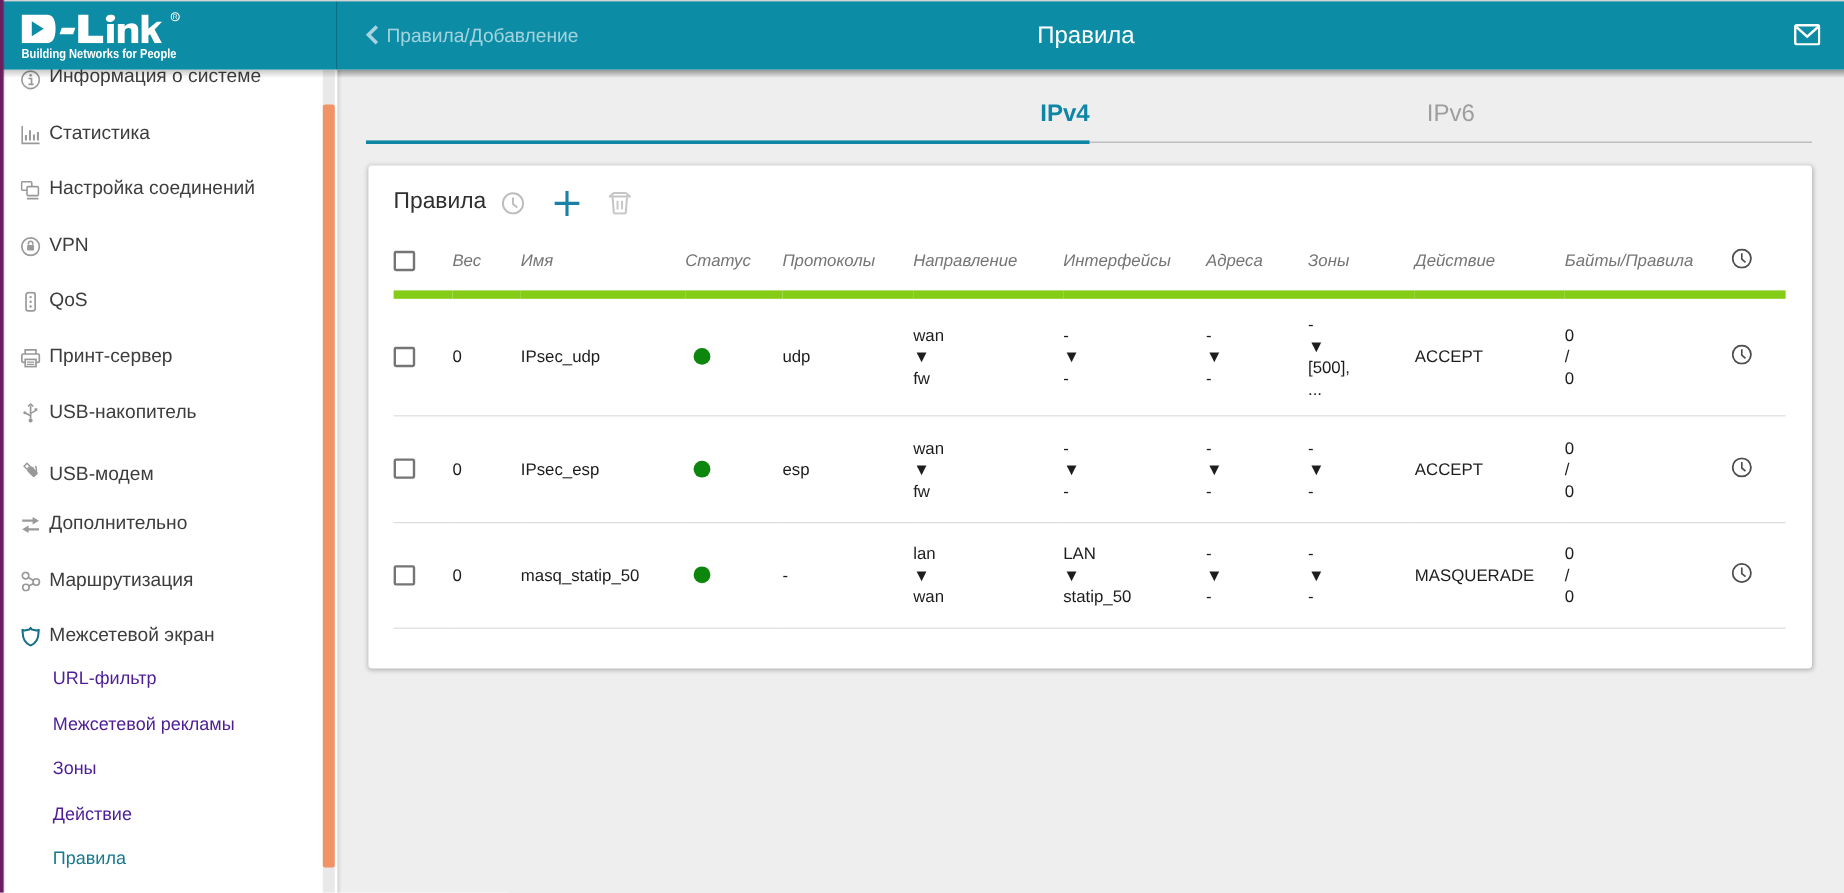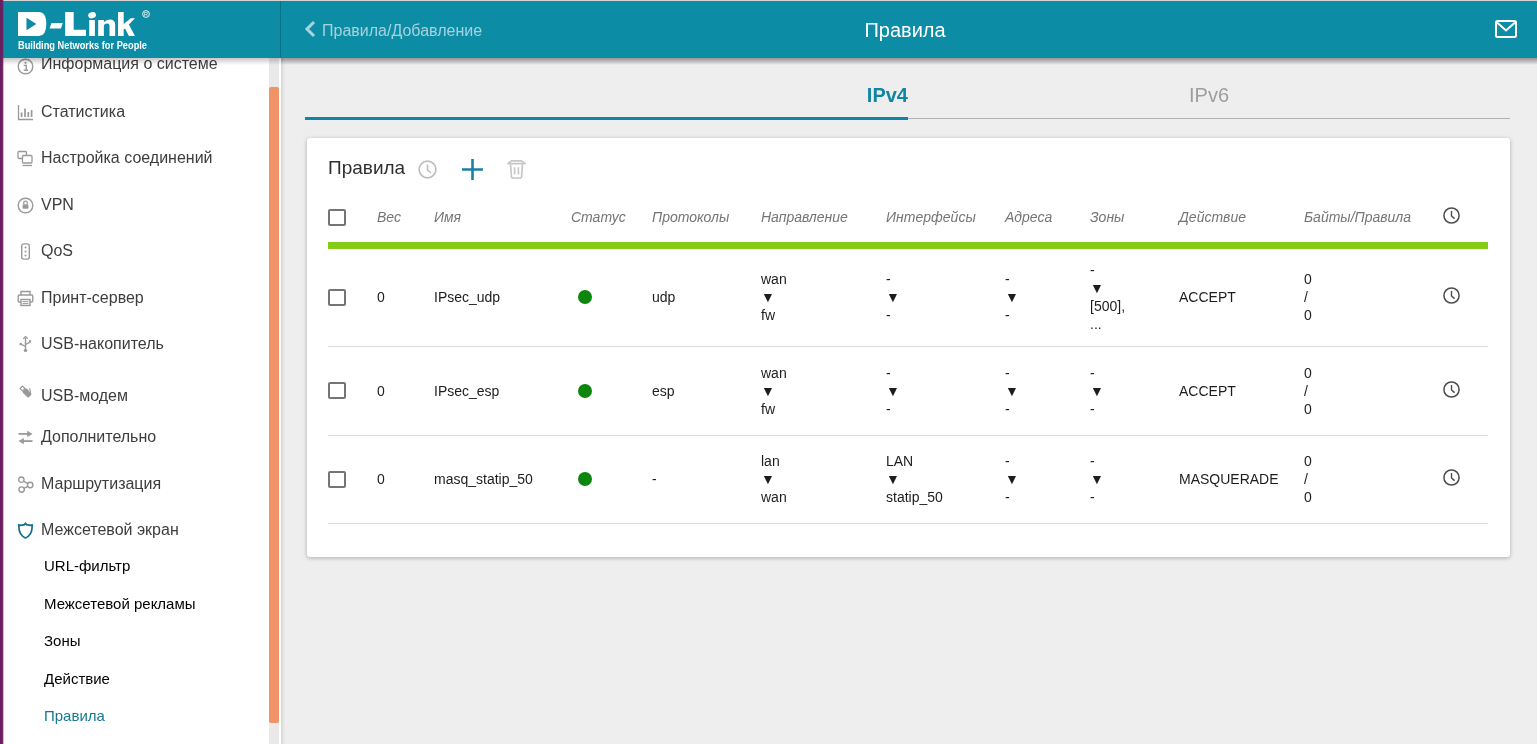--- a/index.html
+++ b/index.html
@@ -20,21 +20,21 @@
   .back { position:absolute; left:303px; top:20px; z-index:50; }
   .htitle { position:absolute; left:277px; width:1256px; top:19px; text-align:center; font-size:20px; color:#fff; z-index:50; }
   .mail { position:absolute; left:1495px; top:20px; z-index:50; }
 
   
   .sidebar { position:absolute; left:0; top:0; width:281px; height:744px; background:#fff; z-index:30; }
   .sb-track { position:absolute; left:269px; top:58px; width:10px; height:686px; background:#e9e9e9; }
   .sb-thumb { position:absolute; left:269px; top:87px; width:10px; height:636px; background:#f09366; border-radius:2px; }
   .mi { position:absolute; left:41px; font-size:16px; color:#3d3d3d; white-space:nowrap; }
   .micon { position:absolute; left:17px; width:17px; height:17px; }
-  .sub { position:absolute; left:44px; font-size:15px; color:#000000; white-space:nowrap; }
+  .sub { position:absolute; left:44px; font-size:15px; color:#4c1d95; white-space:nowrap; }
   .sub.act { color:#16798f; }
 
   
   .content { position:absolute; left:281px; top:58px; width:1256px; height:686px; background:#eeeeee; z-index:20; }
   .tab-act { position:absolute; left:305px; top:84px; width:603px; text-align:right; font-size:20px; font-weight:bold; color:#0f86a5; z-index:25; }
   .tab-ina { position:absolute; left:908px; top:84px; width:602px; text-align:center; font-size:20px; color:#9e9e9e; z-index:25; }
   .tab-line-act { position:absolute; left:305px; top:117px; width:603px; height:3px; background:#0f86a5; z-index:25; }
   .tab-line-ina { position:absolute; left:908px; top:118px; width:602px; height:1px; background:#aeb2b4; z-index:25; }
 
   .card { position:absolute; left:307px; top:138px; width:1203px; height:419px; background:#fff; border-radius:3px;

